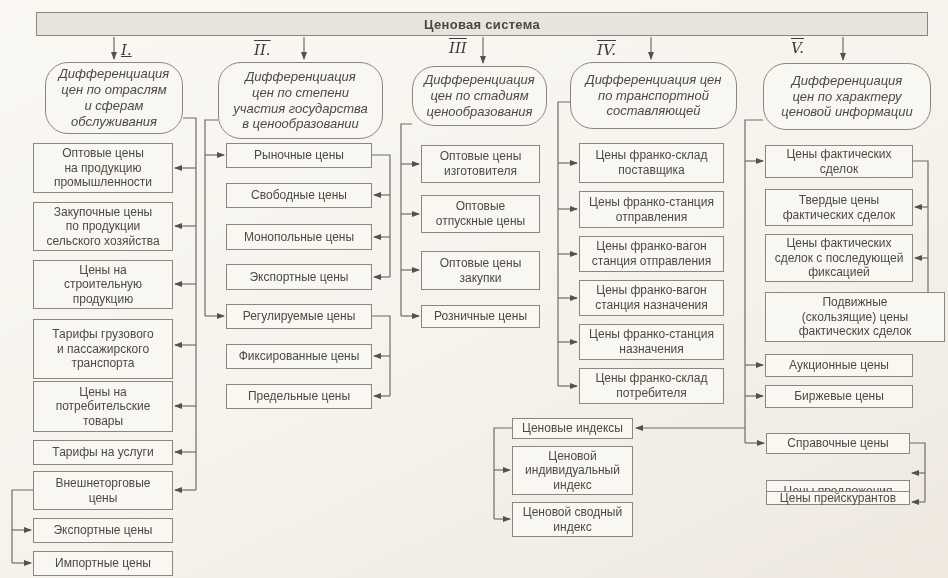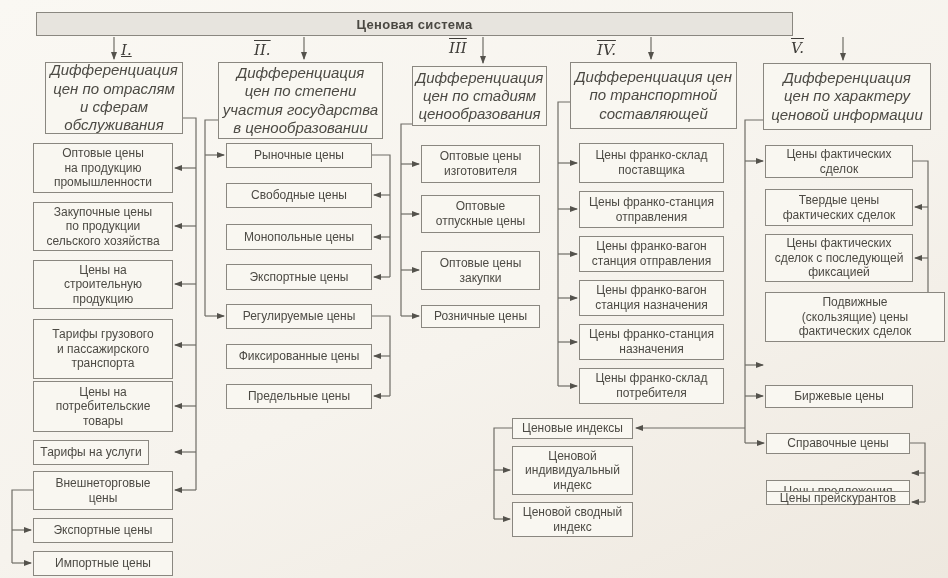--- a/index.html
+++ b/index.html
@@ -3,36 +3,36 @@
 <meta charset="utf-8">
 <style>
   html,body{margin:0;padding:0;background:#e9e5de;}
   .page{
     position:relative;width:948px;height:578px;overflow:hidden;
     background:linear-gradient(155deg,#faf8f3 0%,#f6f3ed 55%,#eee8df 100%);
     font-family:"Liberation Sans",sans-serif;
   }
   .wires{position:absolute;left:0;top:0;z-index:1;}
   .titlebar{
-    position:absolute;left:36px;top:12px;width:757px;height:24px;z-index:2;
+    position:absolute;left:36px;top:12px;width:892px;height:24px;z-index:2;
     box-sizing:border-box;border:1px solid #8a8780;
     background-color:#e7e4de;
     background-image:radial-gradient(#c2beb5 22%,transparent 25%);
     background-size:4px 4px;
     display:flex;align-items:center;justify-content:center;
     font-size:13px;font-weight:bold;color:#4a4842;letter-spacing:.3px;
   }
   .box{
     position:absolute;z-index:2;box-sizing:border-box;
     border:1.3px solid #8a8780;background:#f9f7f1;
     display:flex;align-items:center;justify-content:center;
     text-align:center;white-space:pre-line;
     font-size:12px;line-height:1.22;color:#4c4a44;padding:1px 3px;
   }
-  .hdr{font-style:italic;font-size:15px;}
+  .hdr{font-style:italic;font-size:13px;border-radius:23px;}
   .num{
     position:absolute;z-index:2;
     font-family:"DejaVu Serif",serif;font-style:italic;
     font-size:15px;color:#3e3c38;text-decoration:overline;
   }
   .num-1{text-decoration:underline;}
 </style>
 </head>
 <body>
 
@@ -134,21 +134,21 @@
 сельского хозяйства</div>
   <div class="box" style="left:33px;top:260px;width:140px;height:49px">Цены на
 строительную
 продукцию</div>
   <div class="box" style="left:33px;top:319px;width:140px;height:60px">Тарифы грузового
 и пассажирского
 транспорта</div>
   <div class="box" style="left:33px;top:381px;width:140px;height:51px">Цены на
 потребительские
 товары</div>
-  <div class="box" style="left:33px;top:440px;width:116px;height:25px">Тарифы на услуги</div>
+  <div class="box" style="left:33px;top:440px;width:140px;height:25px">Тарифы на услуги</div>
   <div class="box" style="left:33px;top:471px;width:140px;height:39px">Внешнеторговые
 цены</div>
   <div class="box" style="left:33px;top:518px;width:140px;height:25px">Экспортные цены</div>
   <div class="box" style="left:33px;top:551px;width:140px;height:25px">Импортные цены</div>
 
   <div class="box hdr" style="left:218px;top:62px;width:165px;height:77px">Дифференциация
 цен по степени
 участия государства
 в ценообразовании</div>
   <div class="box" style="left:226px;top:143px;width:146px;height:25px">Рыночные цены</div>
@@ -192,20 +192,21 @@
   <div class="box" style="left:765px;top:145px;width:148px;height:33px">Цены фактических
 сделок</div>
   <div class="box" style="left:765px;top:189px;width:148px;height:37px">Твердые цены
 фактических сделок</div>
   <div class="box" style="left:765px;top:234px;width:148px;height:48px">Цены фактических
 сделок с последующей
 фиксацией</div>
   <div class="box" style="left:765px;top:292px;width:180px;height:50px">Подвижные
 (скользящие) цены
 фактических сделок</div>
+  <div class="box" style="left:765px;top:354px;width:148px;height:23px">Аукционные цены</div>
   <div class="box" style="left:765px;top:385px;width:148px;height:23px">Биржевые цены</div>
   <div class="box" style="left:766px;top:433px;width:144px;height:21px">Справочные цены</div>
   <div class="box" style="left:766px;top:480px;width:144px;height:22px">Цены предложения</div>
   <div class="box" style="left:766px;top:491px;width:144px;height:14px">Цены прейскурантов</div>
 
   <div class="box" style="left:512px;top:418px;width:121px;height:21px">Ценовые индексы</div>
   <div class="box" style="left:512px;top:446px;width:121px;height:49px">Ценовой
 индивидуальный
 индекс</div>
   <div class="box" style="left:512px;top:502px;width:121px;height:35px">Ценовой сводный

